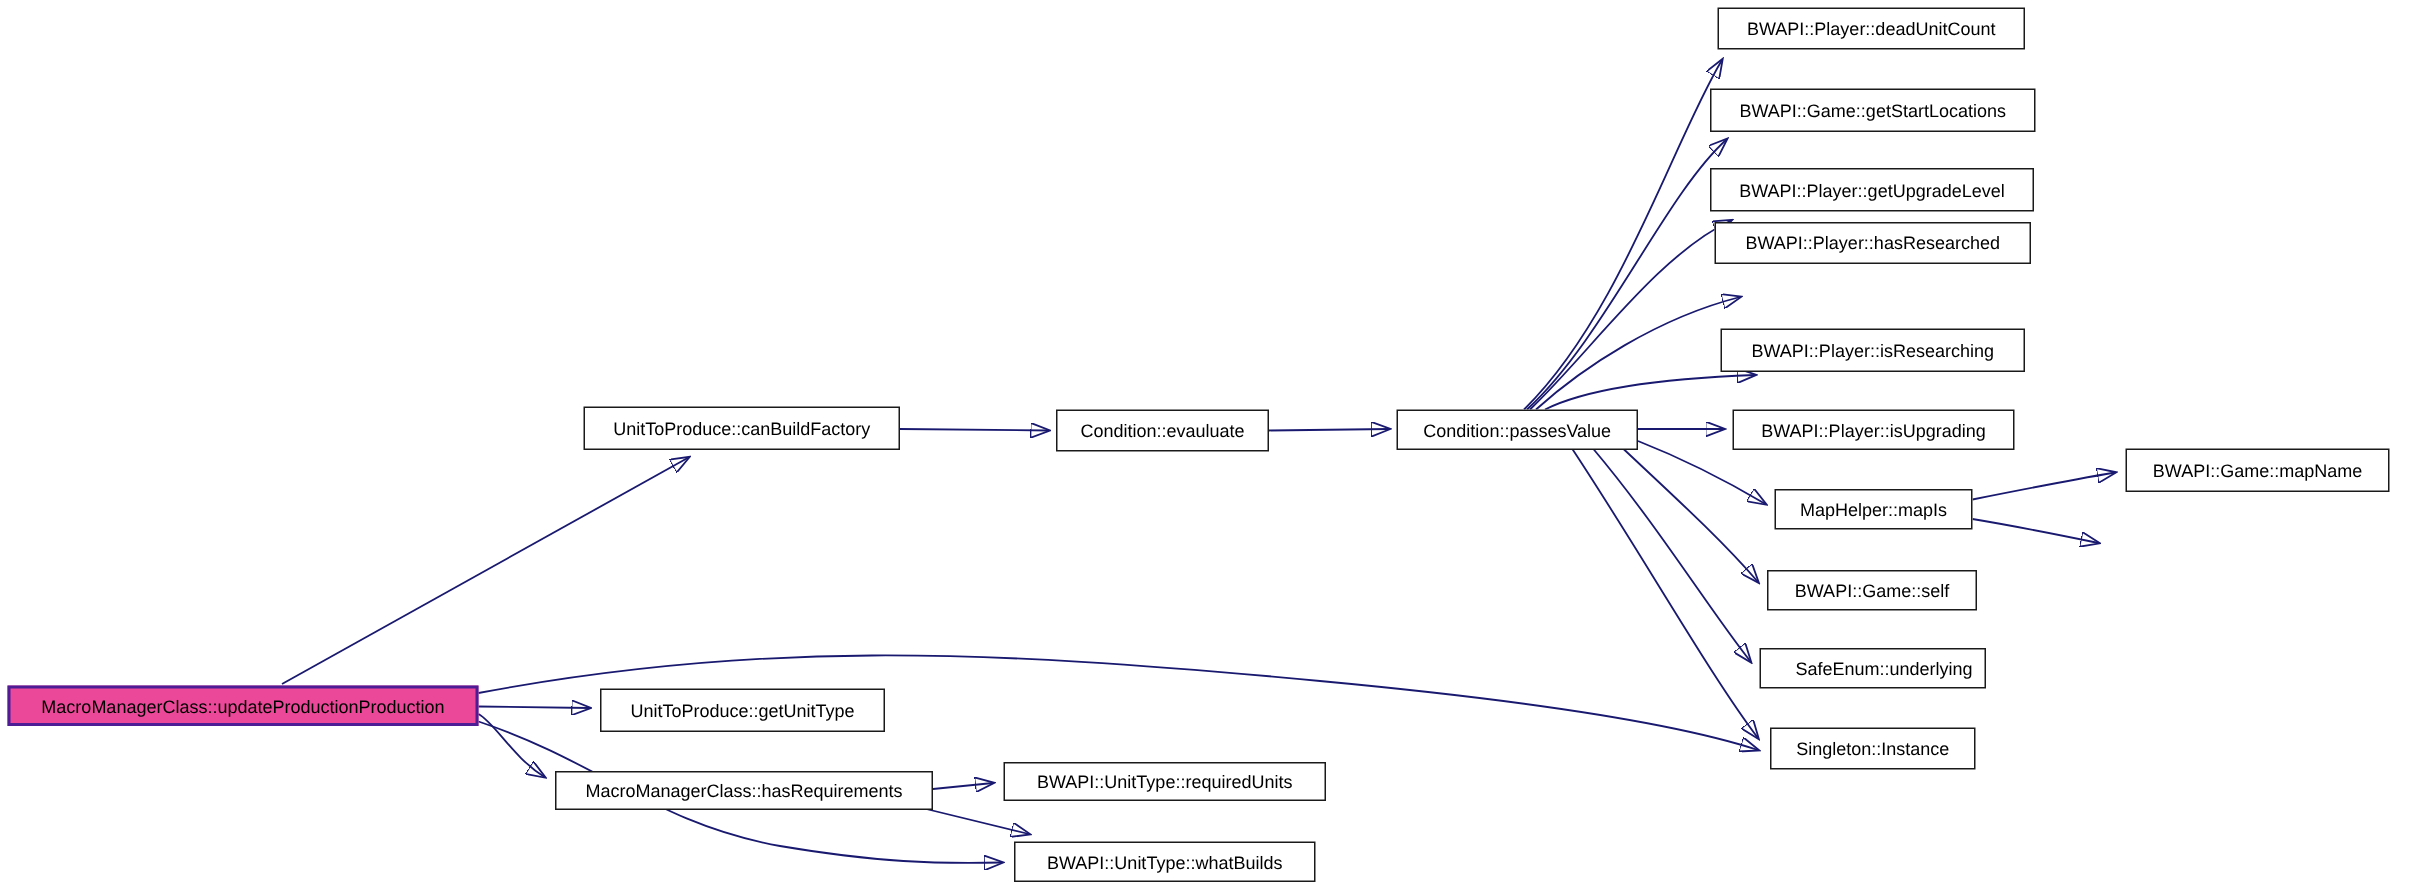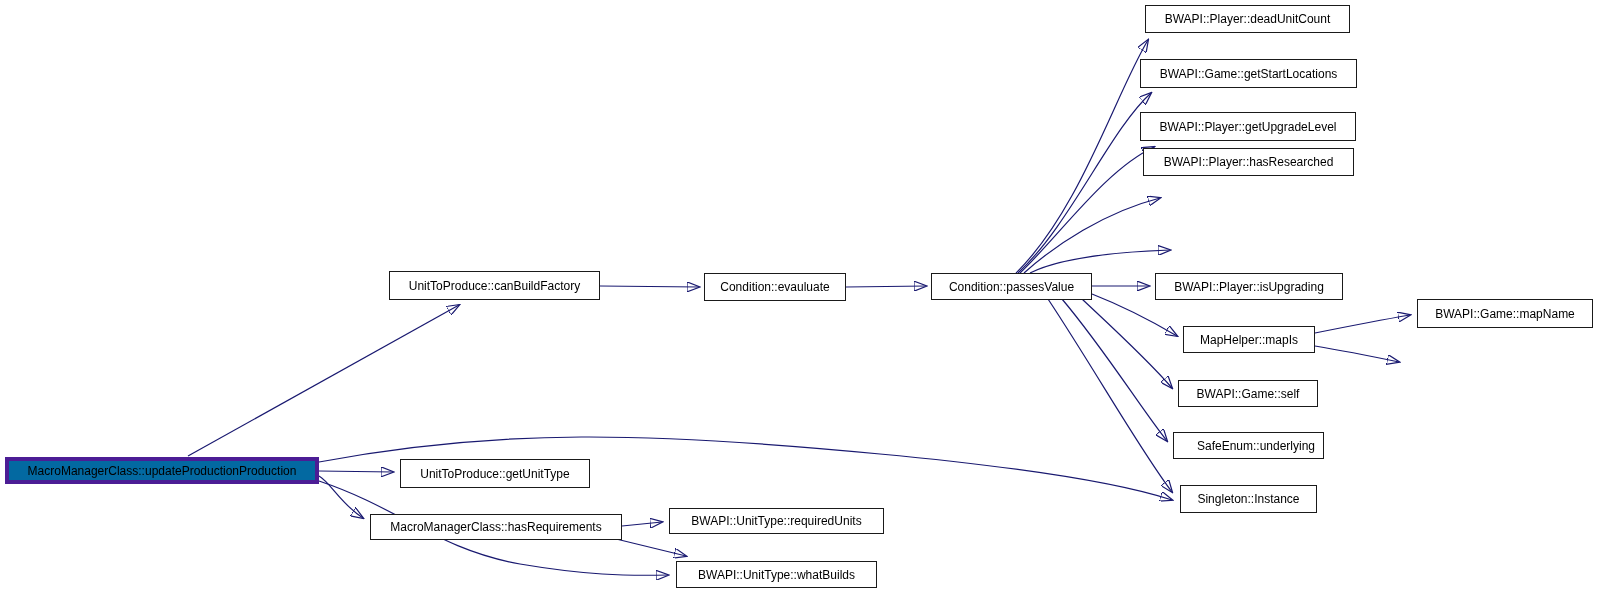--- a/index.html
+++ b/index.html
@@ -35,22 +35,22 @@
     color: #000000;
     font-size: 12px;
     line-height: 1;
     display: flex;
     align-items: center;
     justify-content: center;
     white-space: nowrap;
     cursor: pointer;
   }
   .node.highlight {
-    background: #0369a1;
-    border: 4px solid #4c1d95;
+    background: #ec4899;
+    border: 2px solid #4c1d95;
     cursor: default;
   }
   
   #n-main            { left: 5px;    top: 457px; width: 314px; height: 27px; }
   #n-canBuildFactory { left: 389px;  top: 271px; width: 211px; height: 29px; }
   #n-evauluate       { left: 704px;  top: 273px; width: 142px; height: 28px; }
   #n-passesValue     { left: 931px;  top: 273px; width: 161px; height: 27px; }
   #n-deadUnitCount   { left: 1145px; top: 5px;   width: 205px; height: 28px; }
   #n-getStartLocations{ left: 1140px; top: 59px;  width: 217px; height: 29px; }
   #n-getUpgradeLevel { left: 1140px; top: 112px; width: 216px; height: 29px; }
@@ -103,20 +103,21 @@
   </svg>
 
   <div class="node highlight" id="n-main">MacroManagerClass::updateProductionProduction</div>
   <div class="node" id="n-canBuildFactory">UnitToProduce::canBuildFactory</div>
   <div class="node" id="n-evauluate">Condition::evauluate</div>
   <div class="node" id="n-passesValue">Condition::passesValue</div>
   <div class="node" id="n-deadUnitCount">BWAPI::Player::deadUnitCount</div>
   <div class="node" id="n-getStartLocations">BWAPI::Game::getStartLocations</div>
   <div class="node" id="n-getUpgradeLevel">BWAPI::Player::getUpgradeLevel</div>
   <div class="node" id="n-hasResearched">BWAPI::Player::hasResearched</div>
+  <div class="node" id="n-isResearching">BWAPI::Player::isResearching</div>
   <div class="node" id="n-isUpgrading">BWAPI::Player::isUpgrading</div>
   <div class="node" id="n-mapIs">MapHelper::mapIs</div>
   <div class="node" id="n-self">BWAPI::Game::self</div>
   <div class="node" id="n-underlying">SafeEnum::underlying</div>
   <div class="node" id="n-instance">Singleton::Instance</div>
   <div class="node" id="n-mapName">BWAPI::Game::mapName</div>
   <div class="node" id="n-getUnitType">UnitToProduce::getUnitType</div>
   <div class="node" id="n-hasRequirements">MacroManagerClass::hasRequirements</div>
   <div class="node" id="n-requiredUnits">BWAPI::UnitType::requiredUnits</div>
   <div class="node" id="n-whatBuilds">BWAPI::UnitType::whatBuilds</div>

